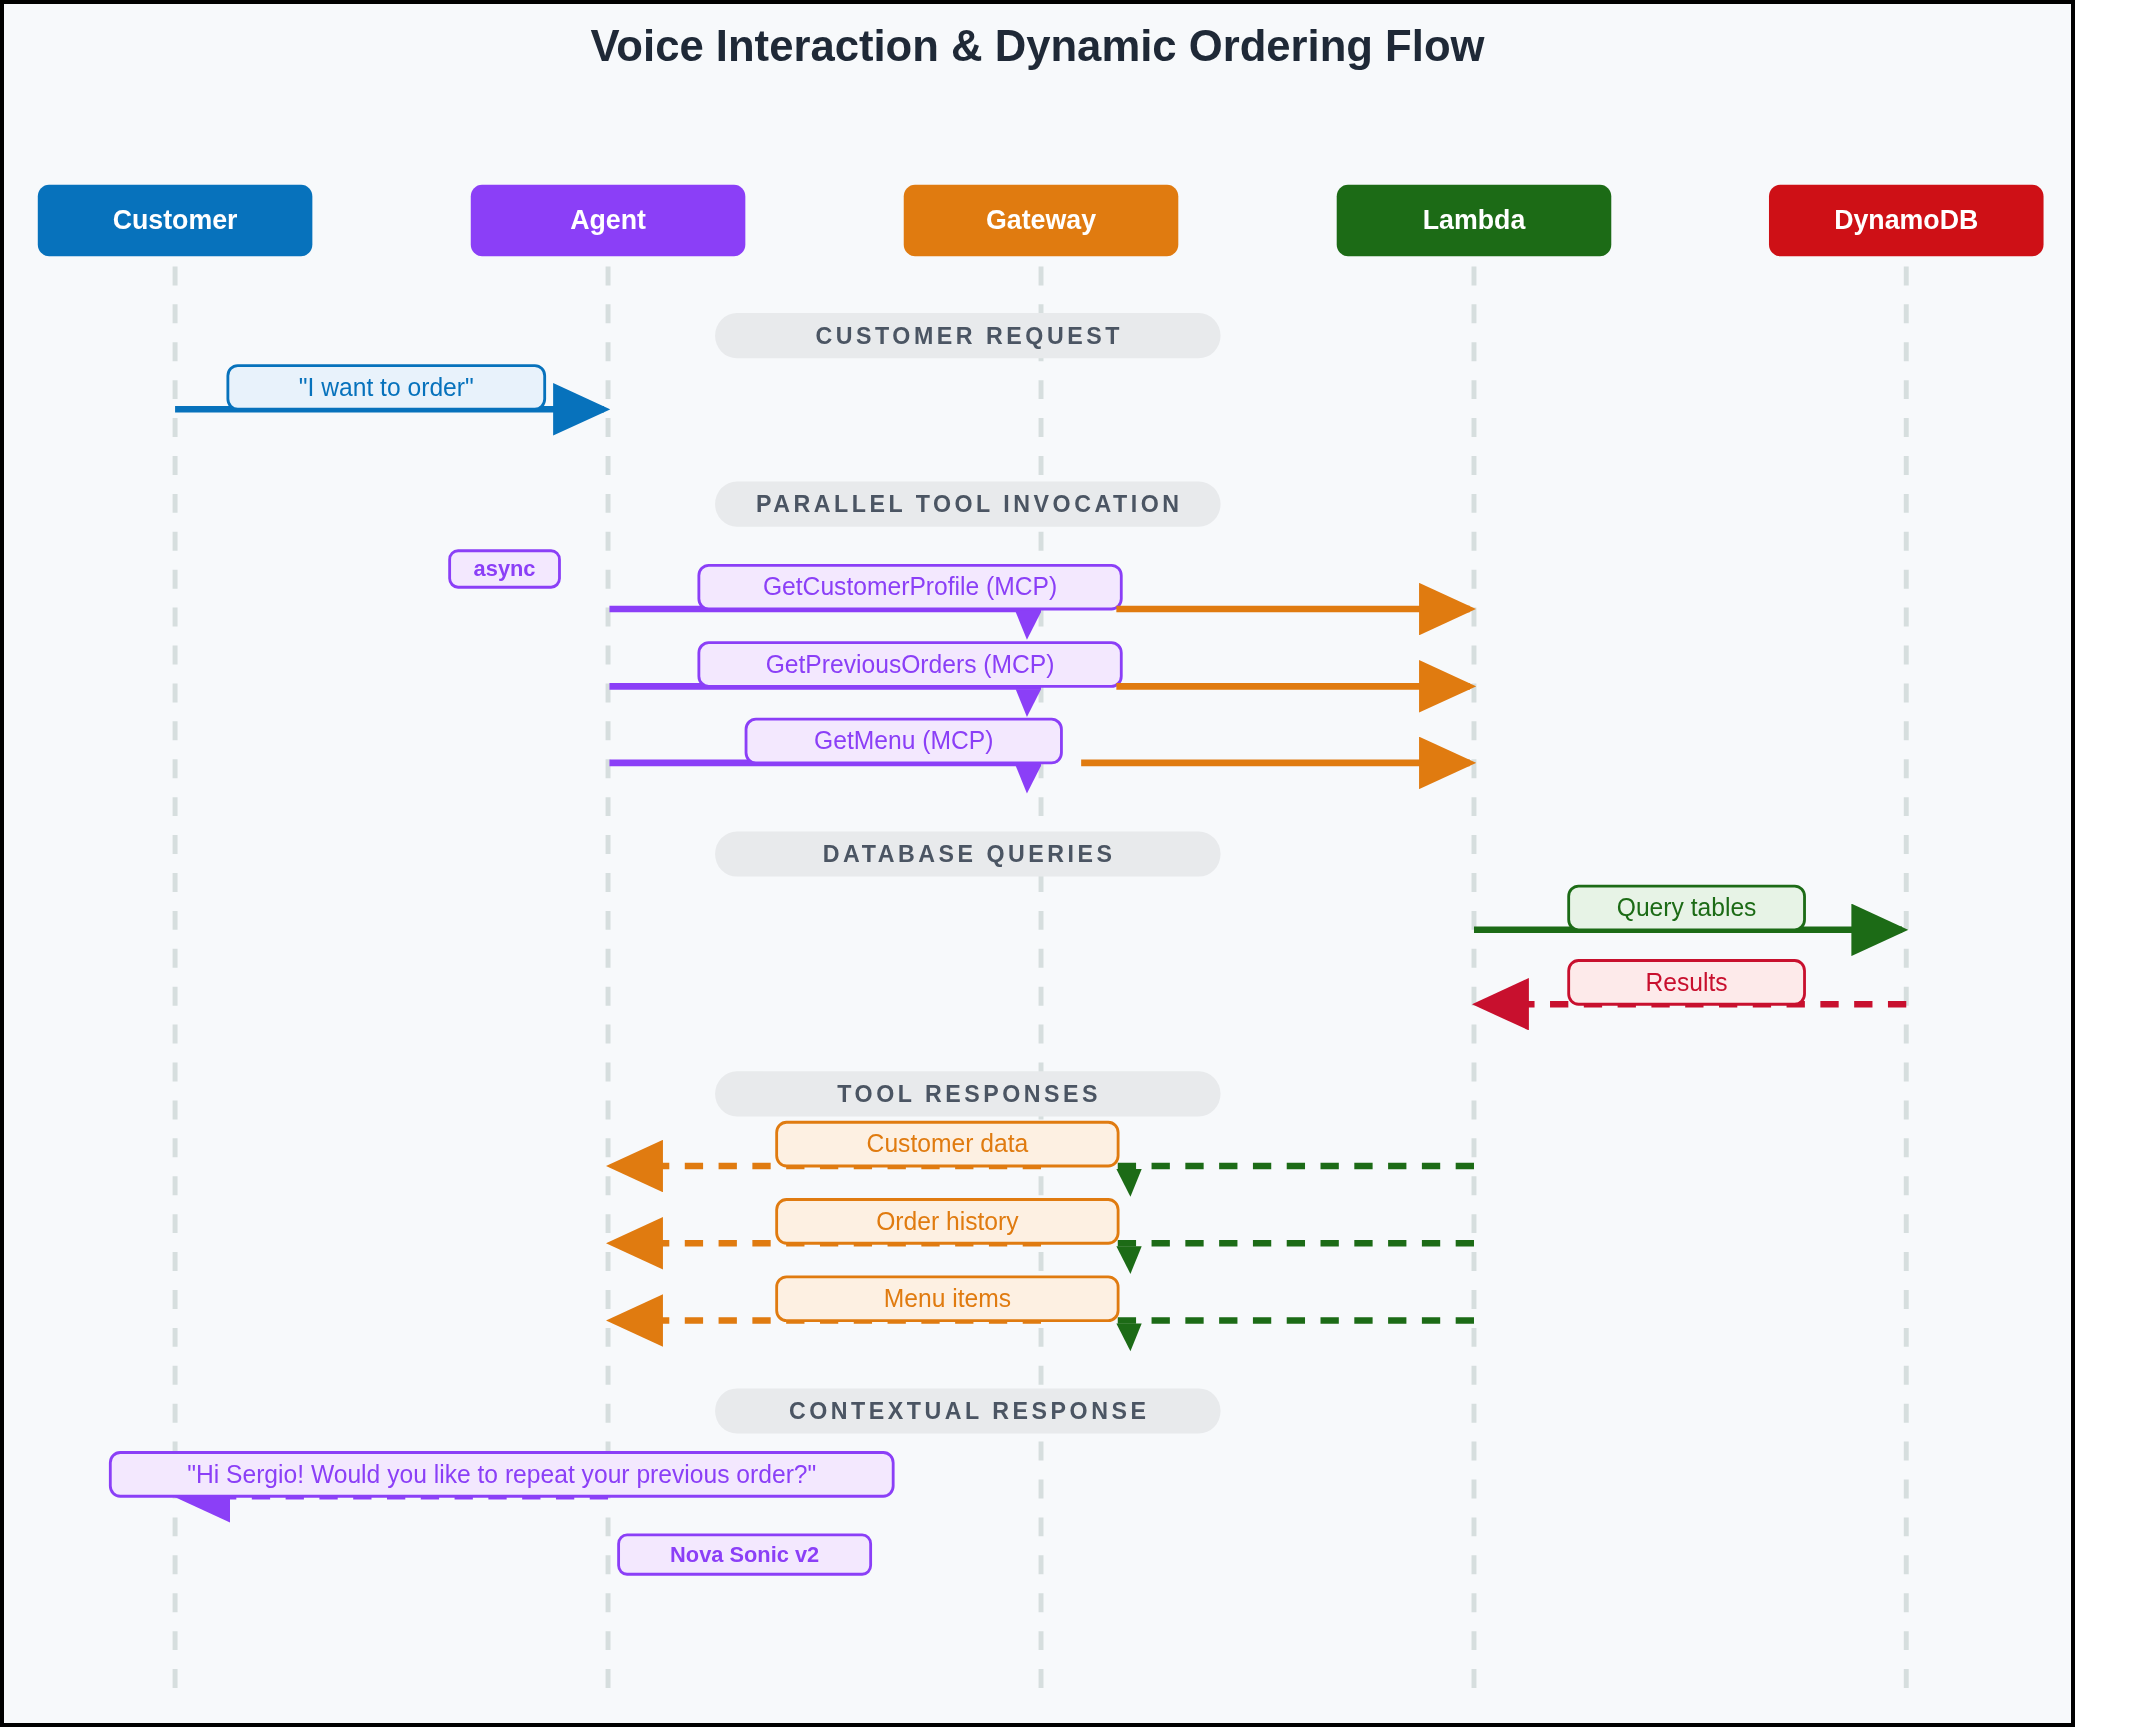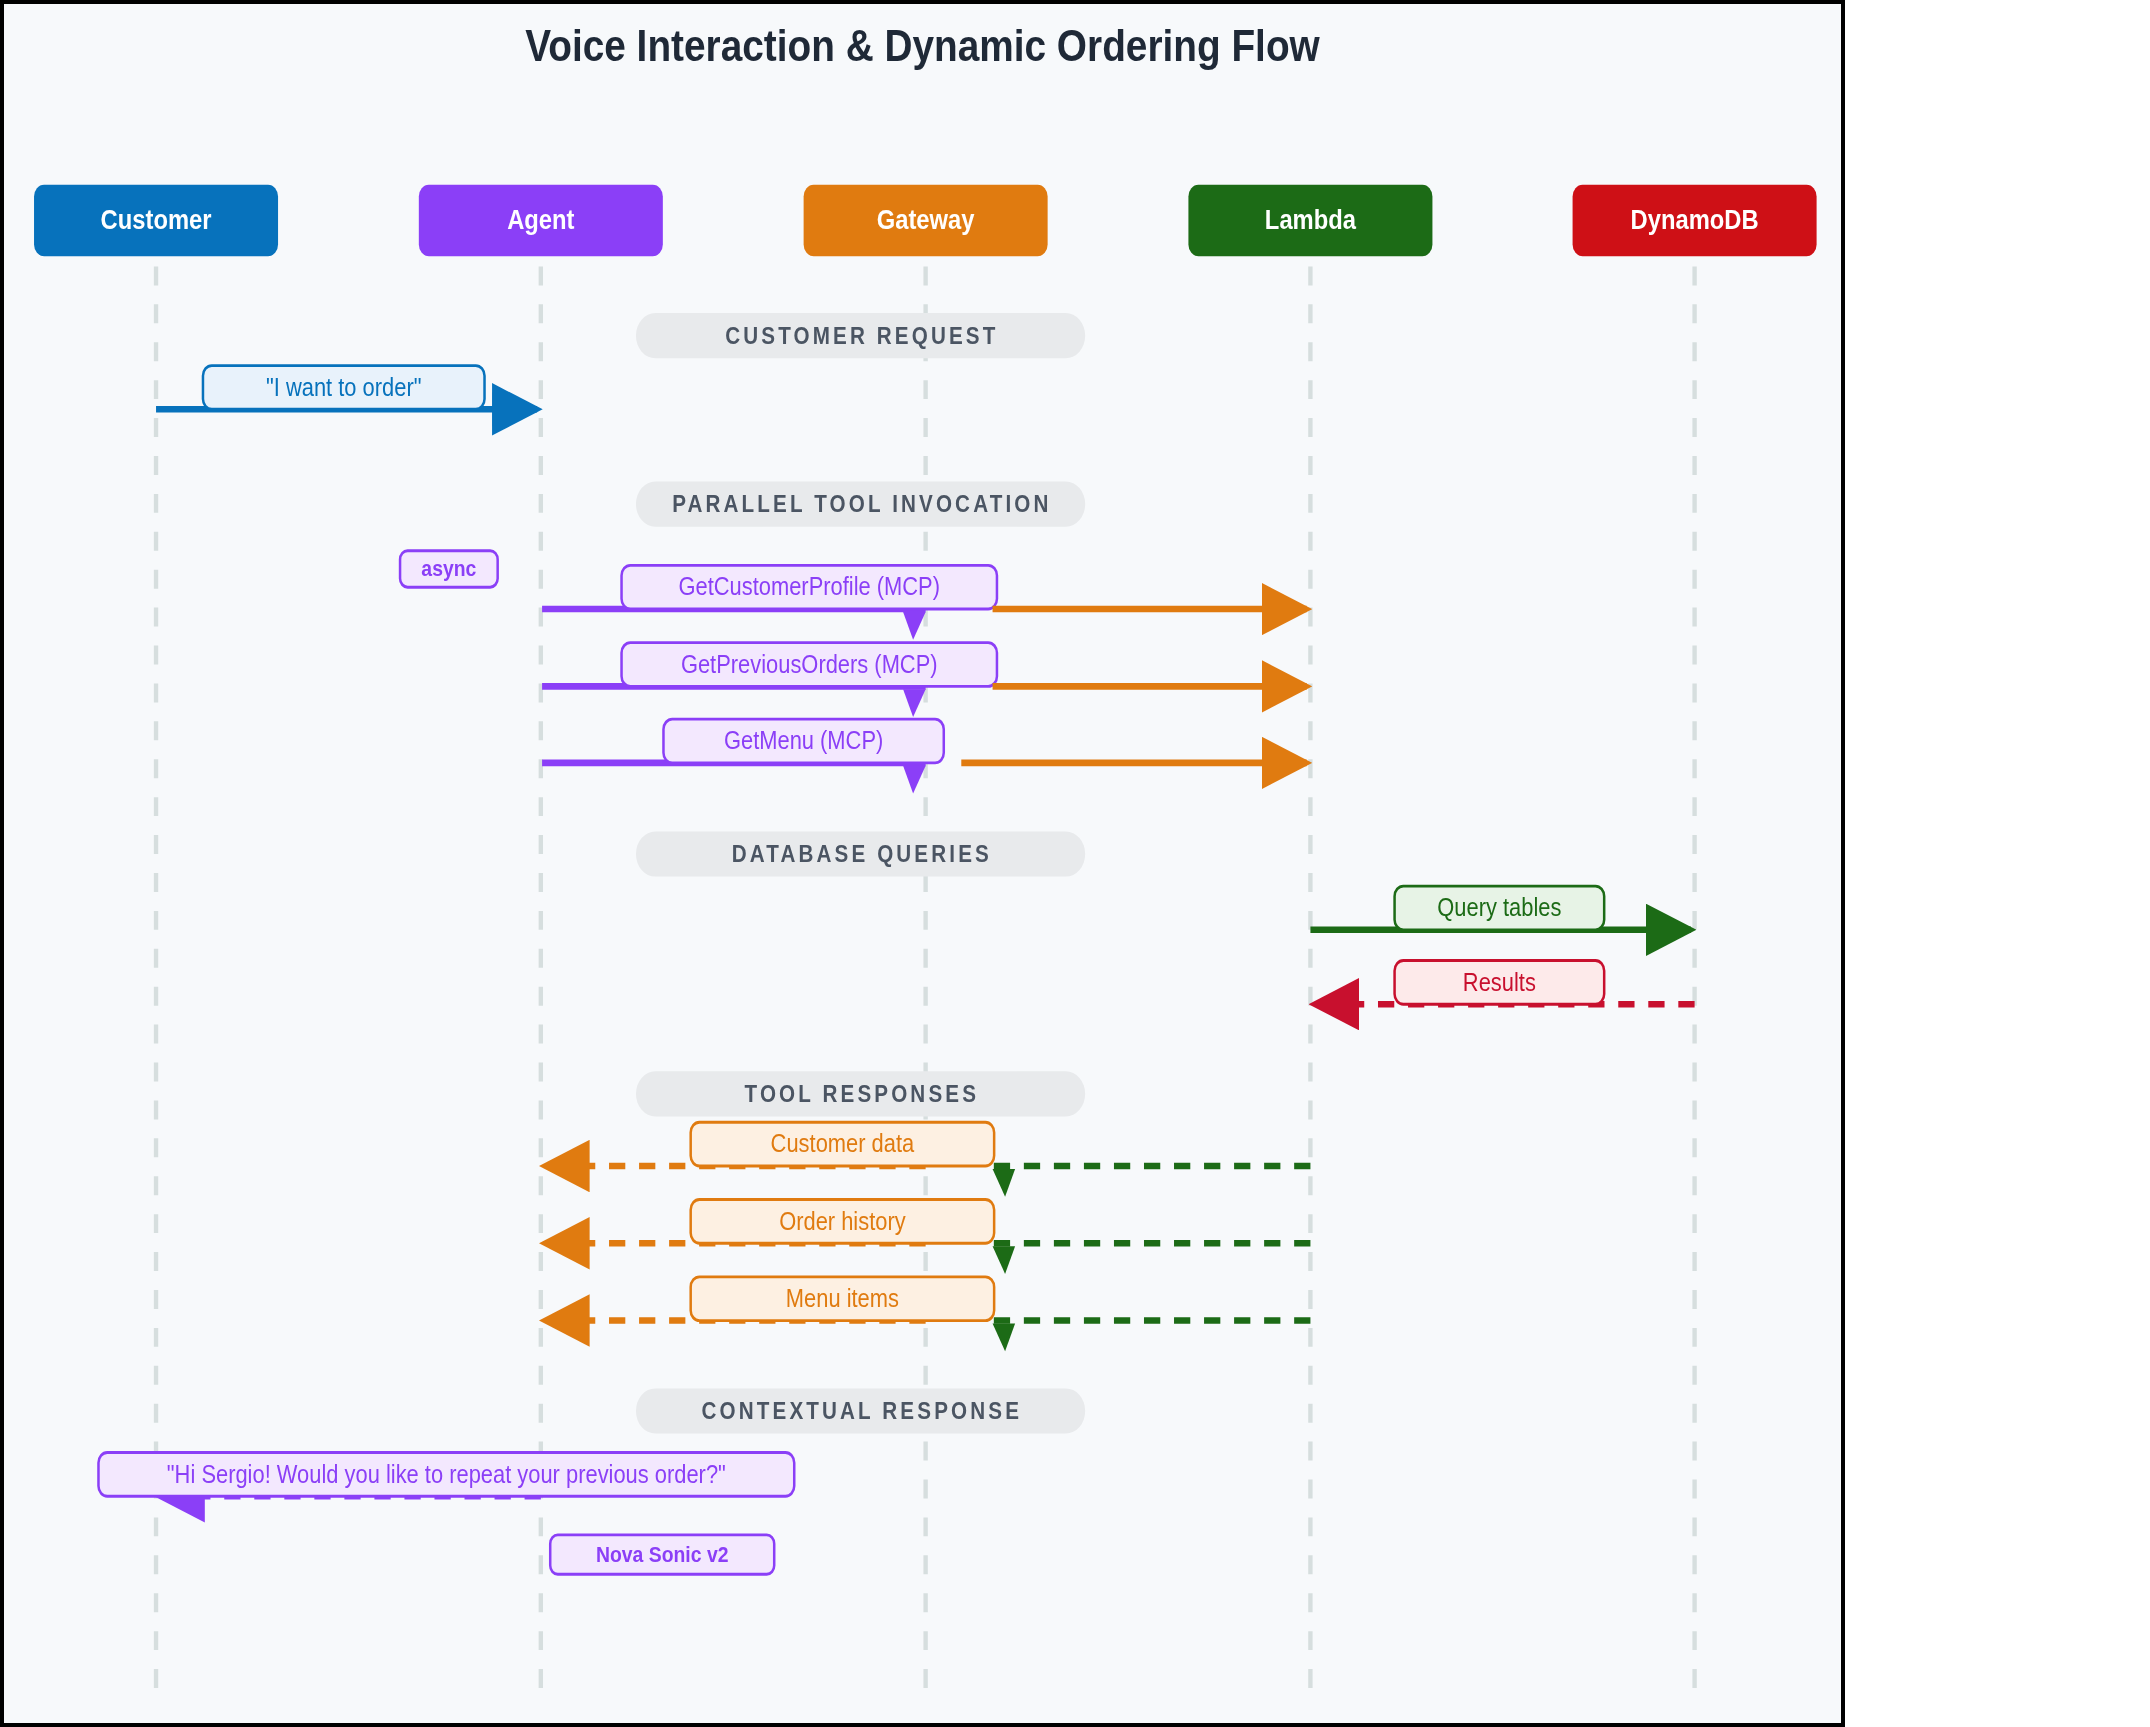--- a/index.html
+++ b/index.html
@@ -2,21 +2,21 @@
 <html style="font-size:11.7px"><head>
 <meta charset="utf-8">
 <style>
   html, body {
     margin: 0;
     padding: 0;
     background: #ffffff;
   }
   #root {
     position: relative;
-    width: 1845px;
+    width: 2075px;
     height: 1727px;
     background: #ec4899;
     border: 4.4px solid #000000;
     box-sizing: border-box;
     overflow: hidden;
     font-family: "Liberation Sans", sans-serif;
   }
   svg.diagram {
     position: absolute;
     inset: 0;

